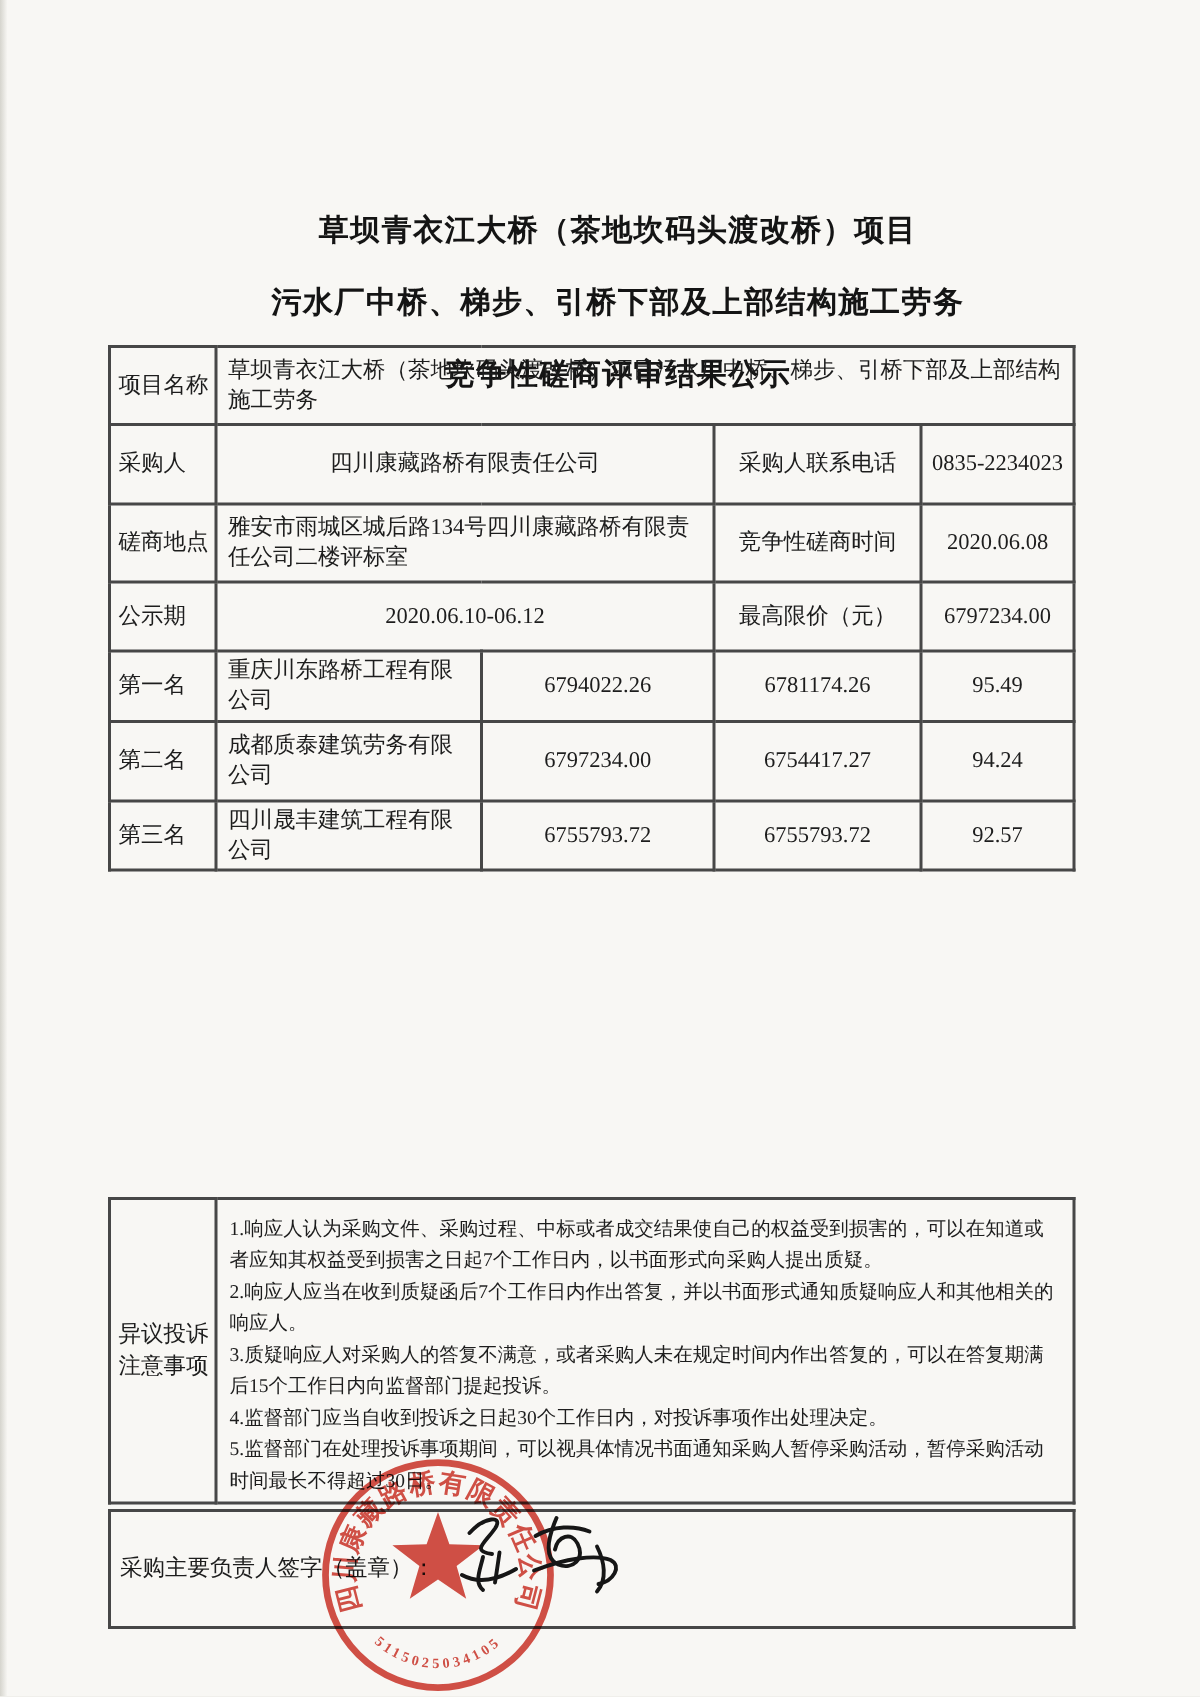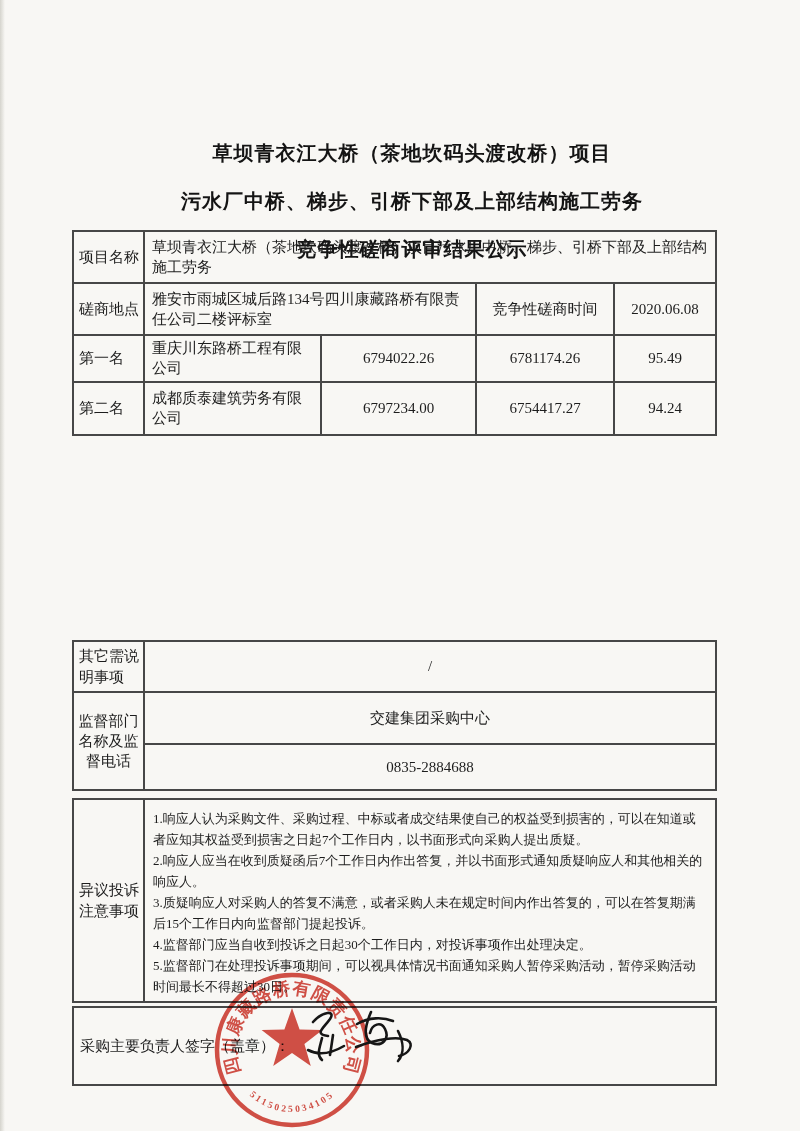--- a/index.html
+++ b/index.html
@@ -59,62 +59,62 @@
         <col style="width:177px">
         <col style="width:155px">
       <col style="width:138px">
         <col style="width:102px">
     </colgroup>
     <tbody>
         <tr style="height:52px">
       <td class="lbl">项目名称</td>
       <td class="left" colspan="4">草坝青衣江大桥（茶地坎码头渡改桥）项目污水厂中桥、梯步、引桥下部及上部结构施工劳务</td>
     </tr>
+    <tr style="height:53px">
+      <td class="lbl">采购人</td>
+      <td colspan="2">四川康藏路桥有限责任公司</td>
+      <td>采购人联系电话</td>
+      <td>0835-2234023</td>
+    </tr>
     <tr style="height:52px">
       <td class="lbl">磋商地点</td>
       <td class="left" colspan="2">雅安市雨城区城后路134号四川康藏路桥有限责任公司二楼评标室</td>
       <td>竞争性磋商时间</td>
       <td>2020.06.08</td>
+    </tr>
+    <tr style="height:46px">
+      <td class="lbl">公示期</td>
+      <td colspan="2">2020.06.10-06.12</td>
+      <td>最高限价（元）</td>
+      <td>6797234.00</td>
     </tr>
     <tr style="height:46px">
       <td class="lbl">第一名</td>
       <td class="left">重庆川东路桥工程有限公司</td>
       <td>6794022.26</td>
       <td>6781174.26</td>
       <td>95.49</td>
     </tr>
     <tr style="height:53px">
       <td class="lbl">第二名</td>
       <td class="left">成都质泰建筑劳务有限公司</td>
       <td>6797234.00</td>
       <td>6754417.27</td>
       <td>94.24</td>
     </tr>
+    <tr style="height:46px">
+      <td class="lbl">第三名</td>
+      <td class="left">四川晟丰建筑工程有限公司</td>
+      <td>6755793.72</td>
+      <td>6755793.72</td>
+      <td>92.57</td>
+    </tr>
   </tbody>
     </table>
 
-  <table style="top:640px">
-    <colgroup>
-        <col style="width:71px">
-        <col style="width:572px">
-      </colgroup>
-    <tbody>
-        <tr style="height:51px">
-      <td class="lbl">其它需说明事项</td>
-      <td>/</td>
-    </tr>
-    <tr style="height:52px">
-      <td class="lbl-c" rowspan="2">监督部门名称及监督电话</td>
-      <td>交建集团采购中心</td>
-    </tr>
-    <tr style="height:46px">
-      <td>0835-2884688</td>
-    </tr>
-  </tbody>
-    </table>
 
   <table style="top:798px">
     <colgroup>
         <col style="width:71px">
         <col style="width:572px">
       </colgroup>
     <tbody>
         <tr style="height:196px">
       <td class="lbl">异议投诉注意事项</td>
       <td class="notes">

